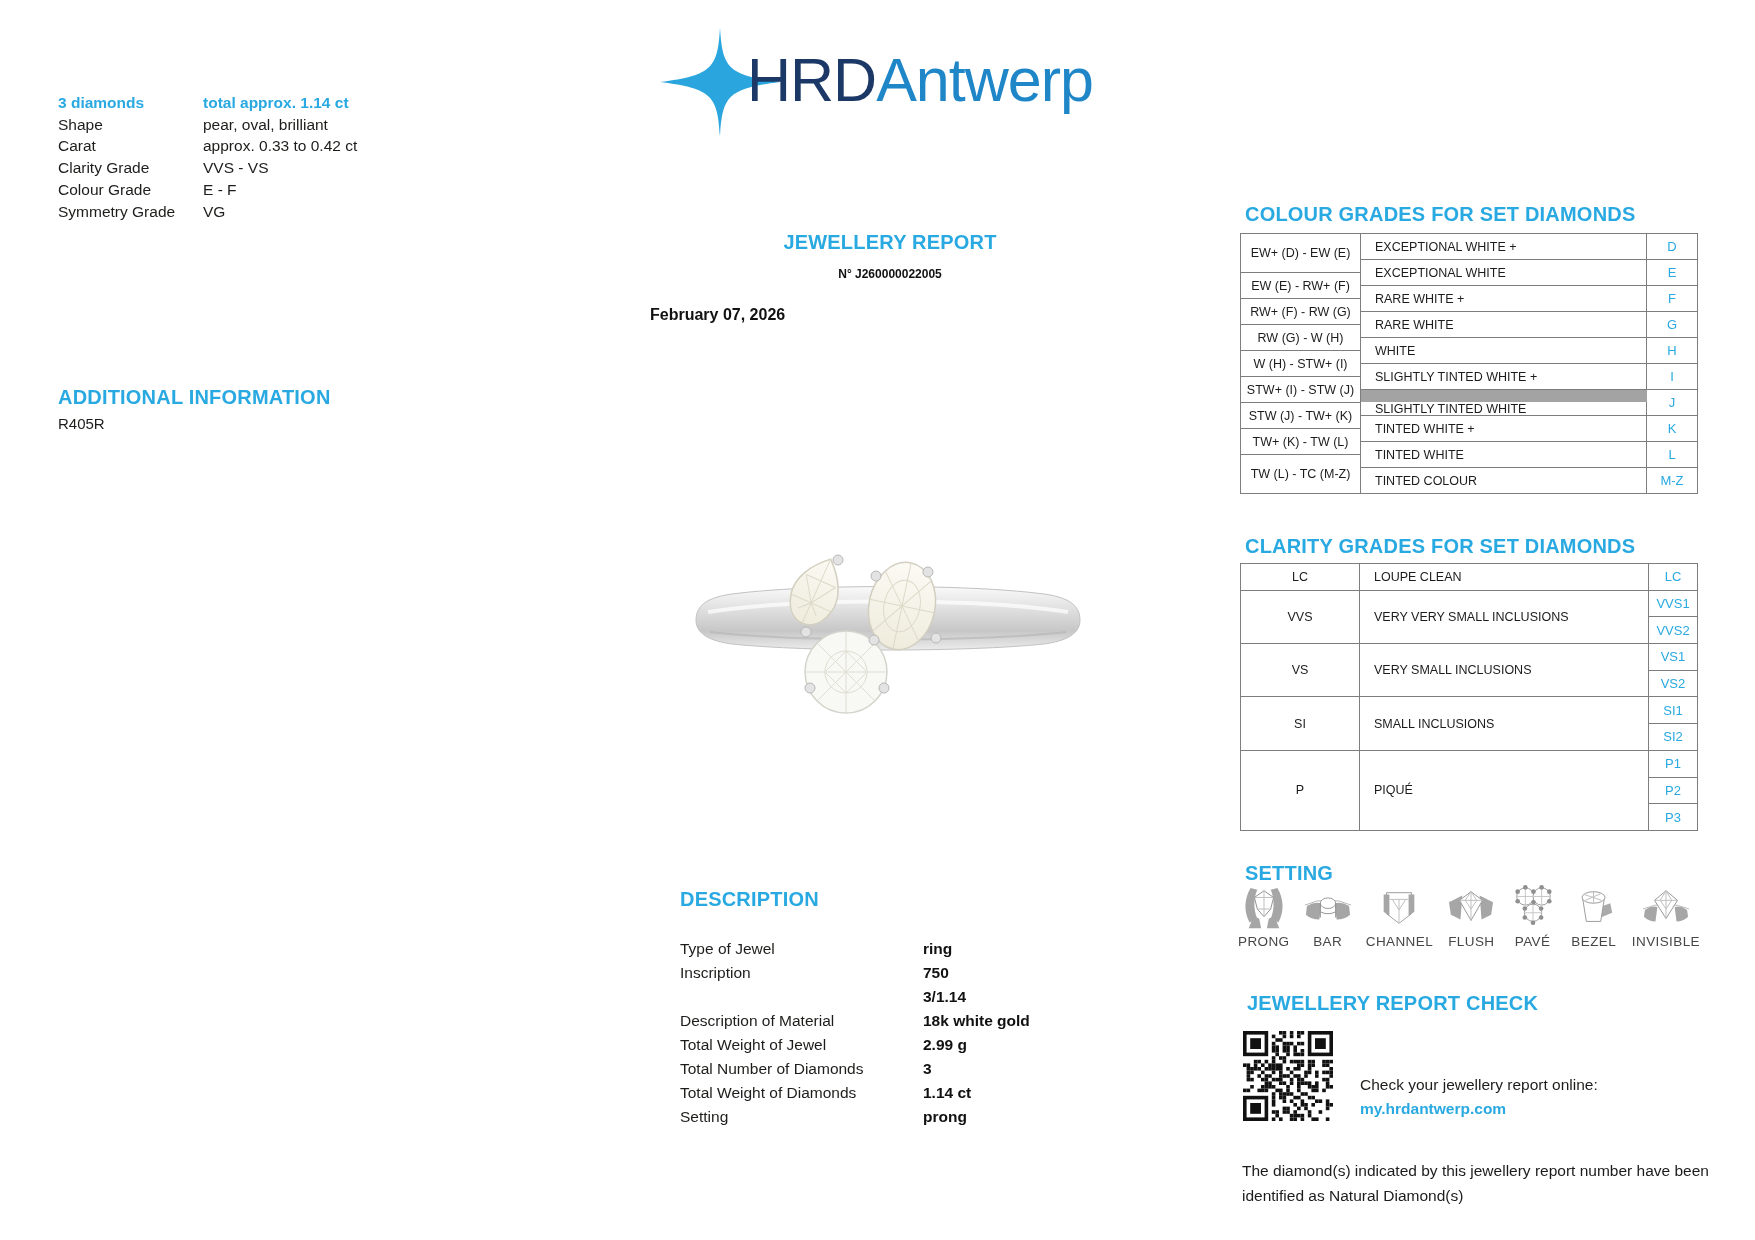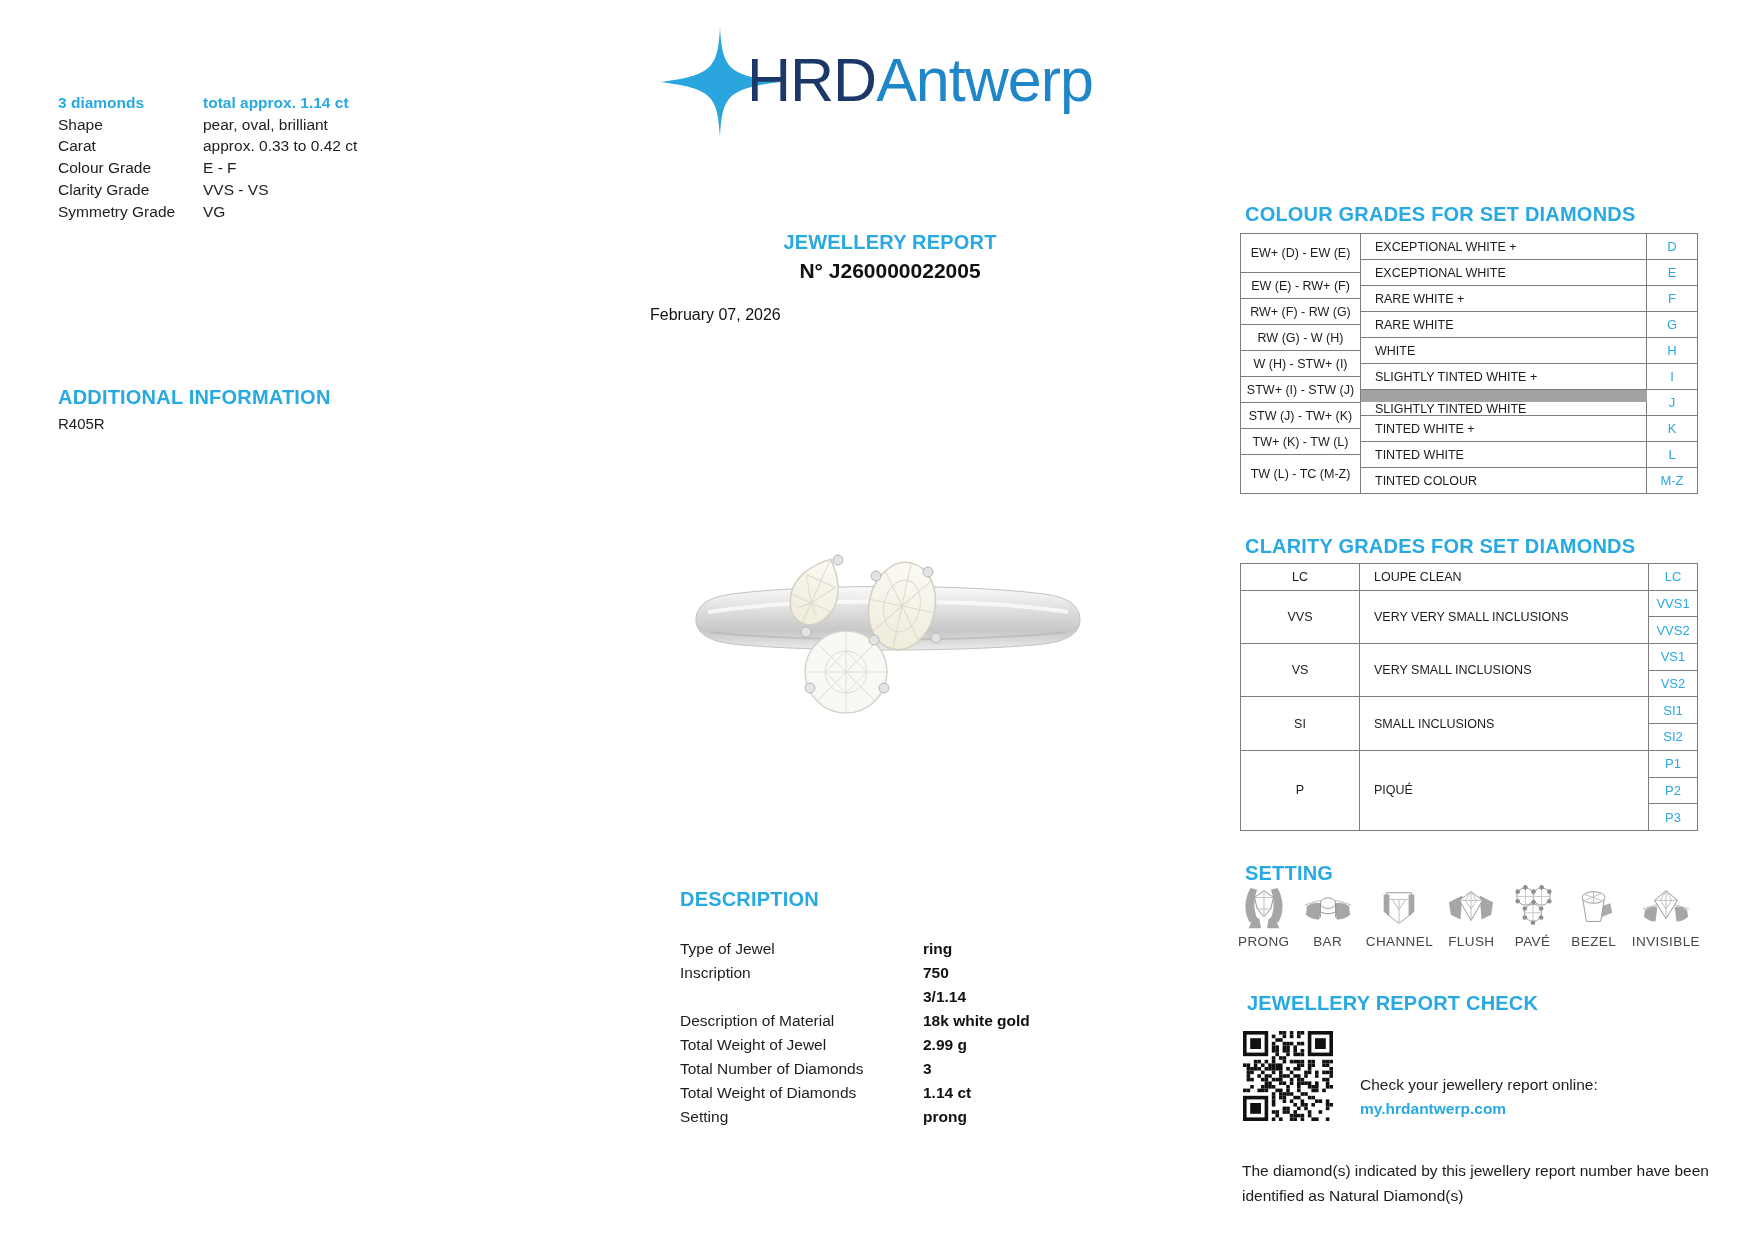--- a/index.html
+++ b/index.html
@@ -26,22 +26,22 @@
   #additional .value{font-size:15px;margin-top:6px}
 
   
   #logo-star{left:658px;top:26px}
   #logo-text{left:747px;top:50px;font-family:Liberation Sans, sans-serif;font-size:61px;line-height:1;white-space:nowrap}
   #logo-text .hrd{color:var(--navy);letter-spacing:-1px}
   #logo-text .antwerp{color:var(--logo-blue);letter-spacing:-1px}
 
   
   #report-title{left:610px;top:231px;width:560px;text-align:center}
-  #report-number{font-size:21px;font-weight:bold;margin-top:5px;color:#111}
-  #report-date{left:650px;top:306px;font-size:16px;font-weight:normal;color:#111}
+  #report-number{font-size:12px;font-weight:bold;margin-top:13px;color:#111}
+  #report-date{left:650px;top:306px;font-size:16px;font-weight:bold;color:#111}
 
   
   #ring{left:688px;top:520px}
 
   
   #description{left:680px;top:888px;width:470px}
   #description .rows{margin-top:26px}
   #description .kv-row{line-height:24px}
   #description .kv-label{width:243px}
   #description .kv-value{font-weight:bold;color:#111}
@@ -87,26 +87,26 @@
   <div id="summary-rows">
       <div class="kv-row">
         <span class="kv-label">Shape</span>
         <span class="kv-value">pear, oval, brilliant</span>
       </div>
       <div class="kv-row">
         <span class="kv-label">Carat</span>
         <span class="kv-value">approx. 0.33 to 0.42 ct</span>
       </div>
       <div class="kv-row">
+        <span class="kv-label">Clarity Grade</span>
+        <span class="kv-value">VVS - VS</span>
+      </div>
+      <div class="kv-row">
         <span class="kv-label">Colour Grade</span>
         <span class="kv-value">E - F</span>
-      </div>
-      <div class="kv-row">
-        <span class="kv-label">Clarity Grade</span>
-        <span class="kv-value">VVS - VS</span>
       </div>
       <div class="kv-row">
         <span class="kv-label">Symmetry Grade</span>
         <span class="kv-value">VG</span>
       </div>
     </div>
 </div>
 
 <div class="abs" id="additional">
   <div class="blue-head">ADDITIONAL INFORMATION</div>

